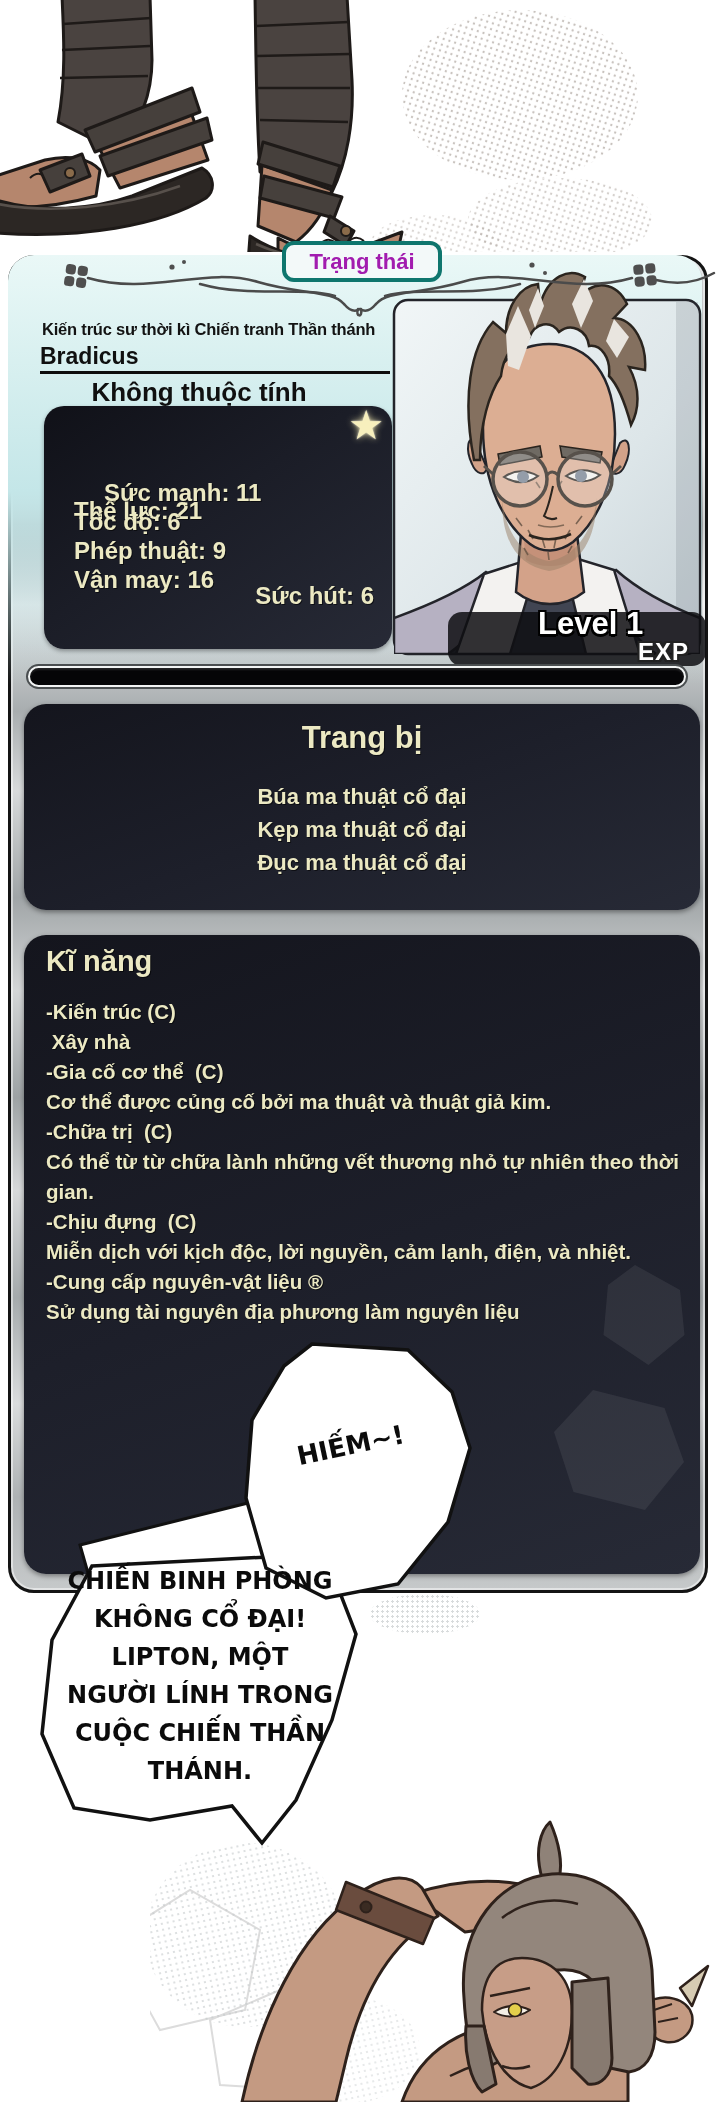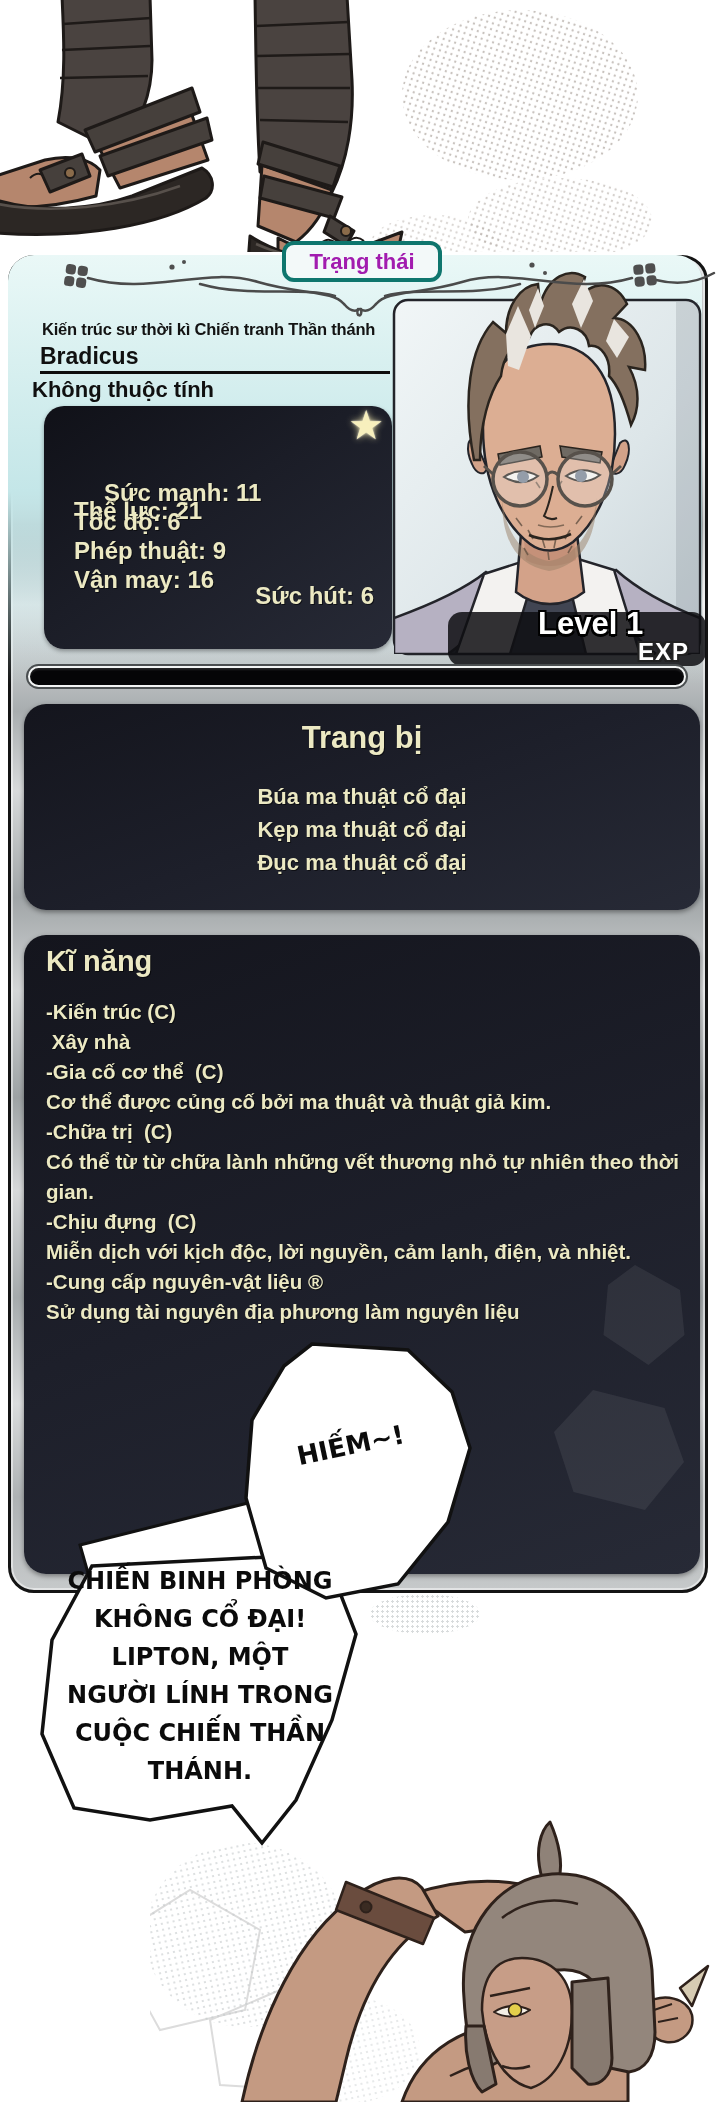--- a/index.html
+++ b/index.html
@@ -13,21 +13,21 @@
       #dadcdd 86%,#aeb2b4 93%,#c6c9ca 100%);
     box-shadow:inset 0 0 0 2px rgba(255,255,255,.5);}
   .panel-top-tint{left:8px;top:255px;width:694px;height:430px;border-radius:26px 26px 0 0;
     background:linear-gradient(180deg,#eaf8f7 0%,#d6efef 28%,#c4e6e8 55%,rgba(196,230,232,0) 100%);}
   .title-box{left:282px;top:241px;width:152px;height:33px;background:#f3f9f9;border:4px solid #0f766e;
     border-radius:12px;display:flex;align-items:center;justify-content:center;font-size:22px;
     font-weight:bold;color:#a21caf;z-index:6;}
   .hdr-sub{left:42px;top:320px;width:360px;font-size:16.5px;font-weight:bold;color:#131313;letter-spacing:-0.2px;}
   .hdr-name{left:40px;top:343px;width:350px;text-align:left;font-size:23px;font-weight:bold;color:#101010;}
   .hdr-divider{left:40px;top:371px;width:350px;height:3px;background:#0d0d0d;}
-  .hdr-attr{left:32px;top:377px;width:350px;font-size:22px;font-weight:bold;color:#101010;}
+  .hdr-attr{left:24px;top:377px;width:350px;text-align:center;font-size:26px;font-weight:bold;color:#101010;}
   .stats-box{left:44px;top:406px;width:348px;height:243px;border-radius:20px;
     background:linear-gradient(145deg,#101118 0%,#1b1d27 45%,#272a36 100%);
     box-shadow:0 2px 4px rgba(0,0,0,.35);}
   .star{position:absolute;top:-4px;right:8px;font-size:40px;color:#f7efbd;
     text-shadow:0 0 7px rgba(250,240,180,.95),0 0 2px #fff;}
   .stat-row{position:absolute;left:30px;width:300px;height:28px;font-size:24px;font-weight:bold;
     color:#ece9c3;text-shadow:1px 1px 0 rgba(0,0,0,.55);white-space:nowrap;}
   .lvl-overlay{left:448px;top:612px;width:258px;height:54px;background:rgba(14,14,18,.85);border-radius:14px;}
   .lvl-text{left:538px;top:606px;width:170px;font-size:31px;font-weight:bold;color:#fff;z-index:3;
     text-shadow:-2px -2px 0 #000,2px -2px 0 #000,-2px 2px 0 #000,2px 2px 0 #000,0 3px 0 #000;}

